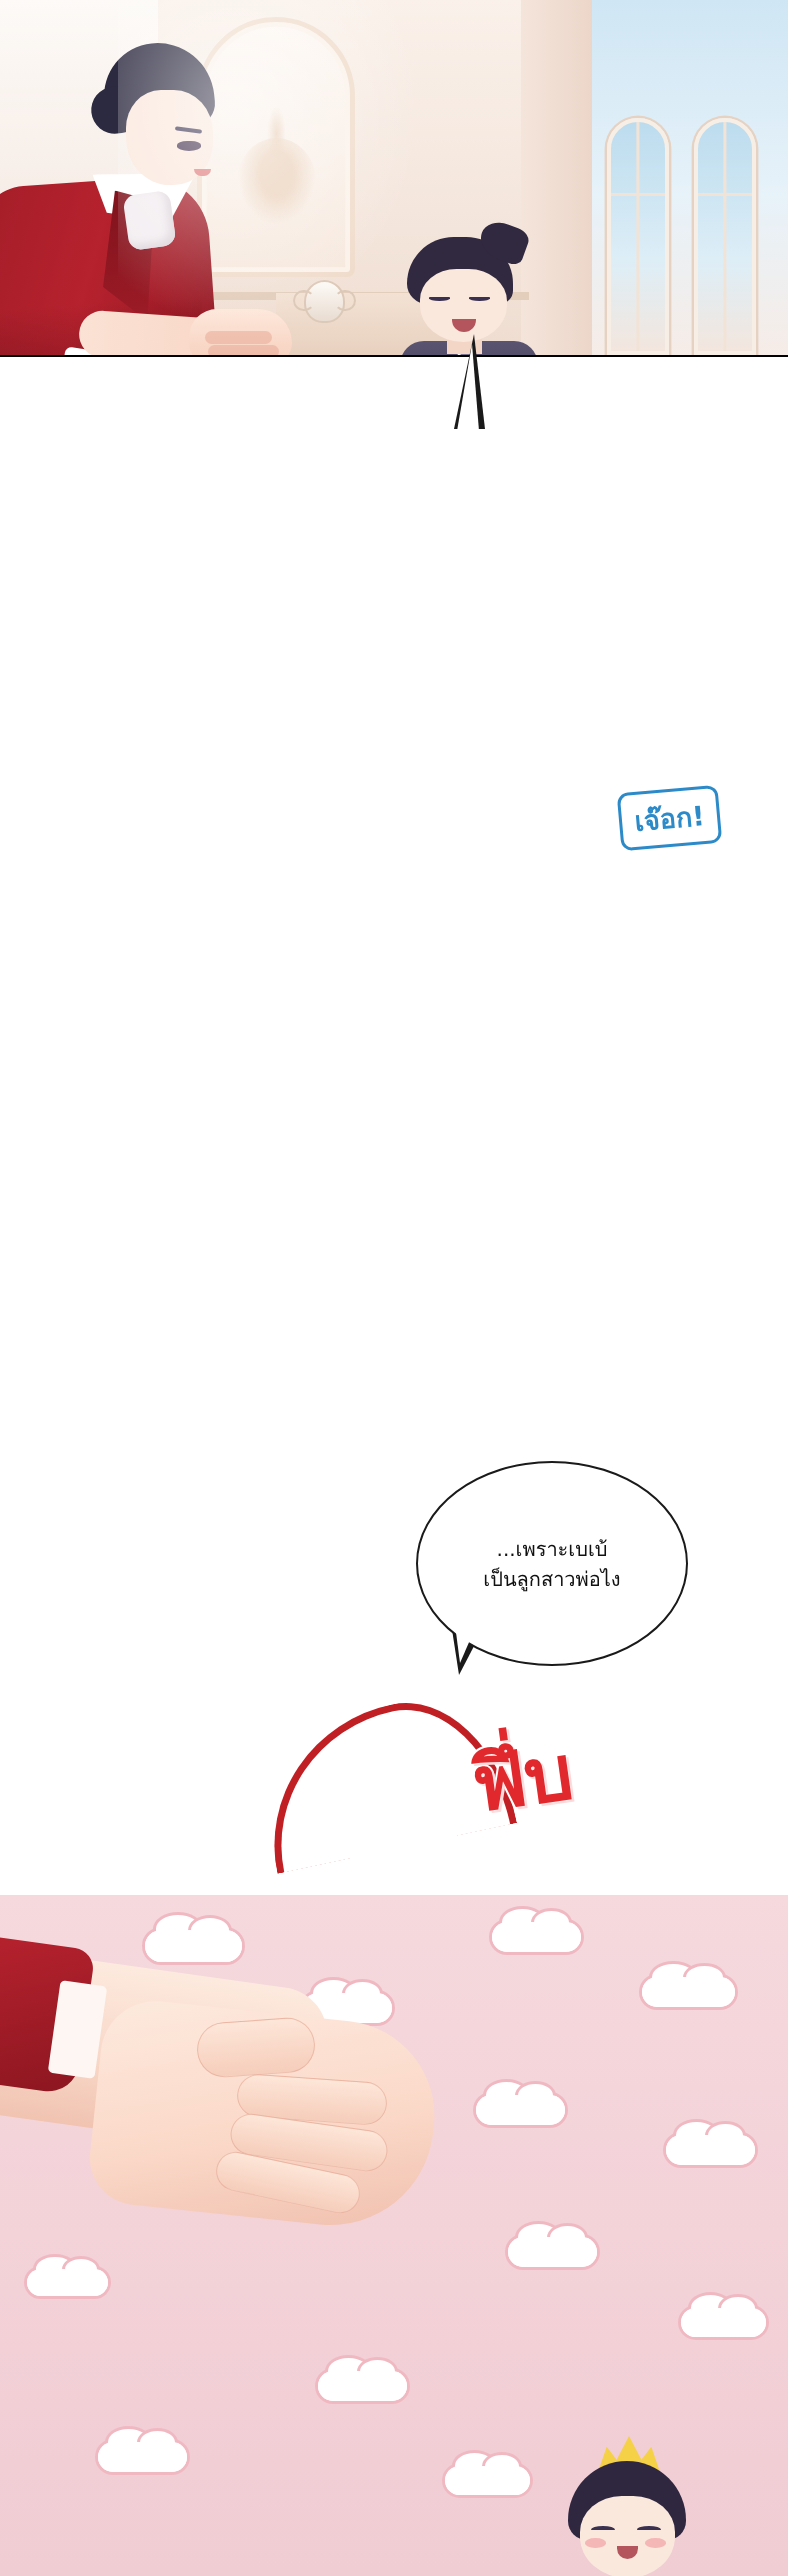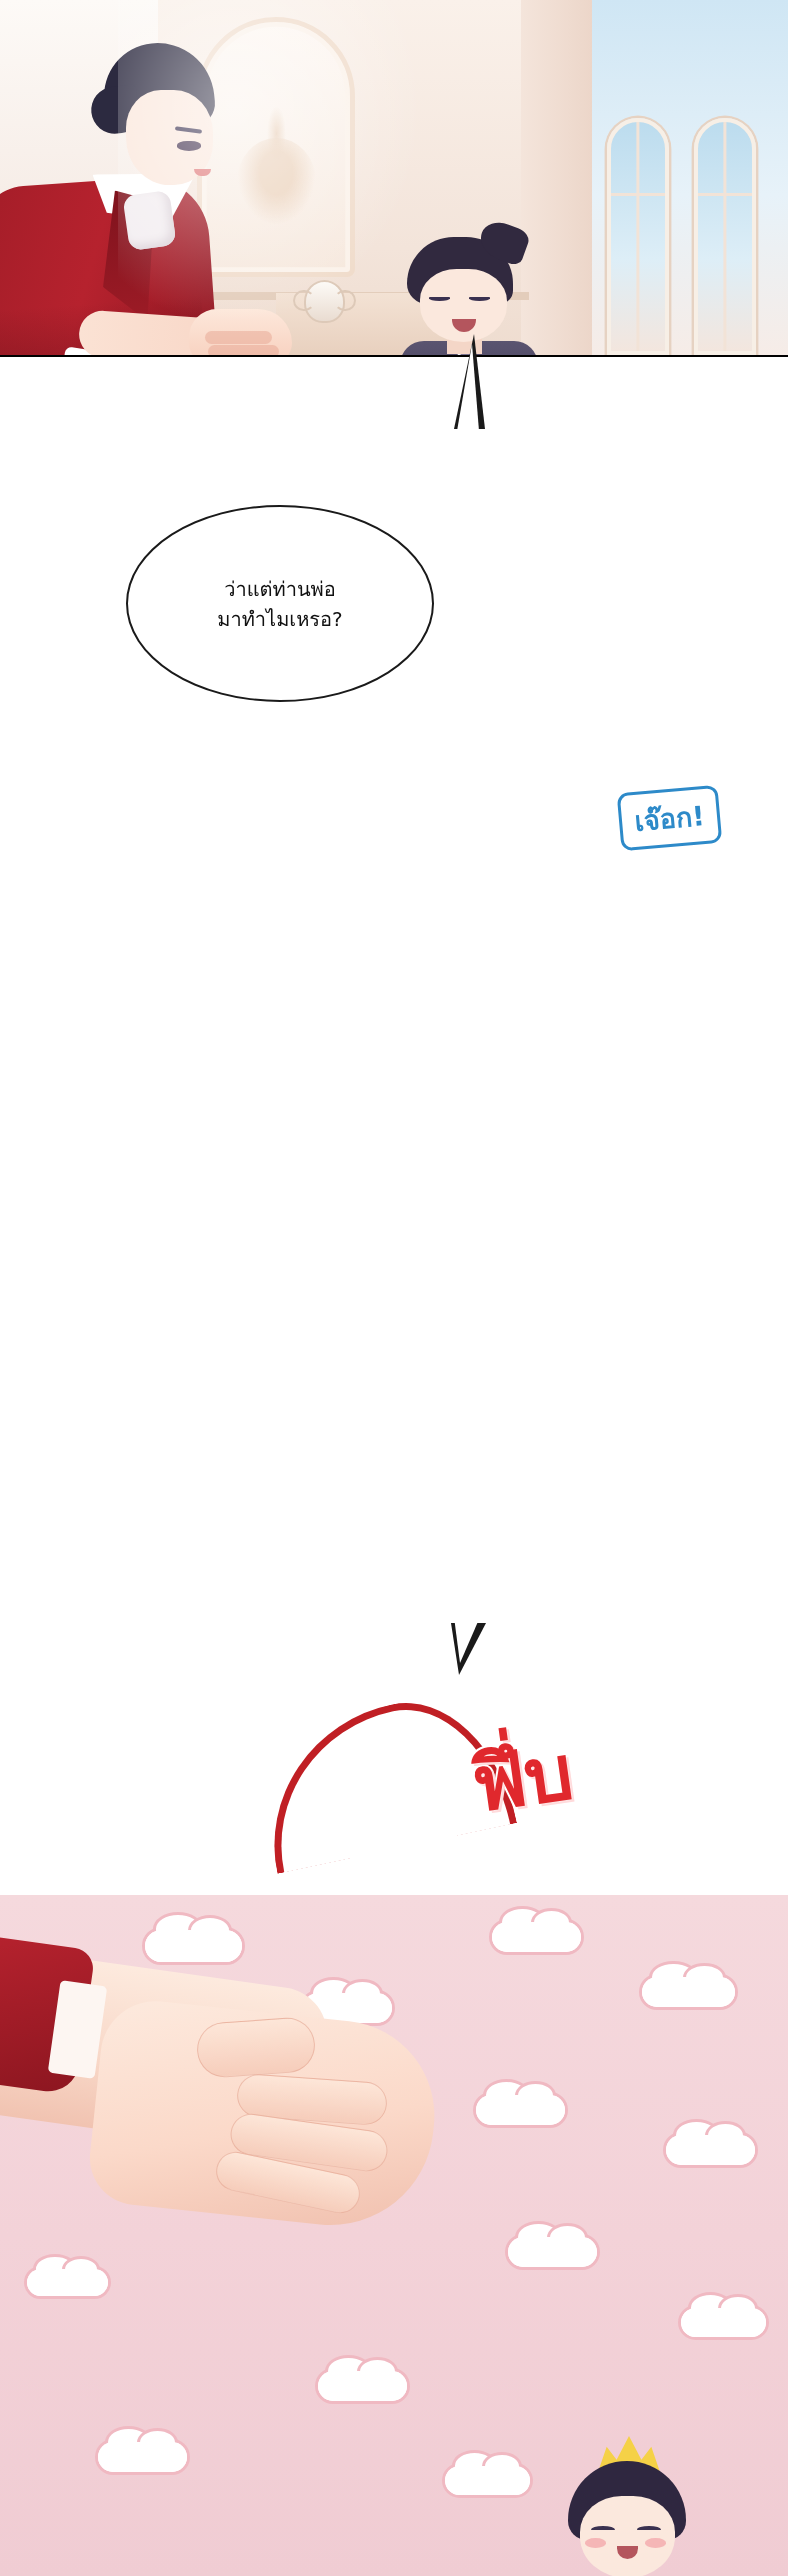--- a/index.html
+++ b/index.html
@@ -527,28 +527,28 @@
     <div class="p1-glow"></div>
   </div>
   <div class="panel-border" style="top:355px;"></div>
 
   <div class="gutter"></div>
 
   <div class="tail tail-1"></div>
   <div class="tail tail-1-in"></div>
 
 
-  <div class="bubble bubble-2">
-    <span class="txt">ว่าแต่ท่านพ่อ
-มาทำไมเหรอ?</span>
-  </div>
 
   <div class="tail tail-3"></div>
   <div class="tail tail-3-in"></div>
 
+  <div class="bubble bubble-3">
+    <span class="txt">...เพราะเบเบ้
+เป็นลูกสาวพ่อไง</span>
+  </div>
 
   <div class="swoosh"></div>
   <div class="sfx-big">ฟึ่บ</div>
 
   <div class="panel2">
     <div class="cloud" style="left:142px;  top:32px;  width:103px; height:38px;">
         <span></span>
       </div>
     <div class="cloud" style="left:300px;  top:95px; width:95px; height:36px;">
         <span></span>

